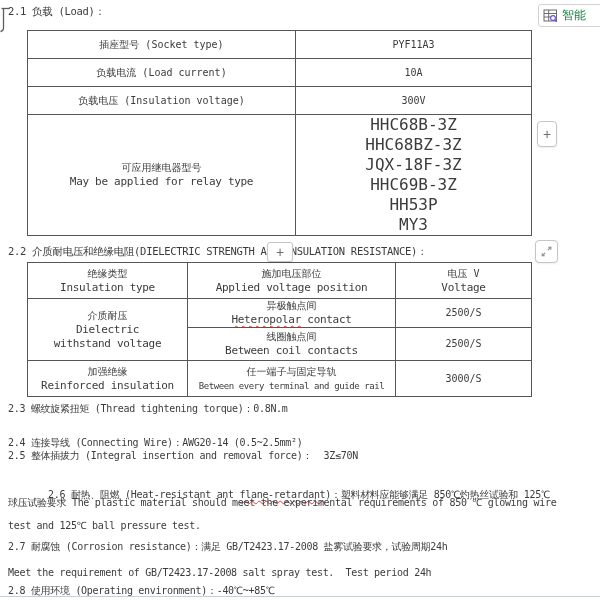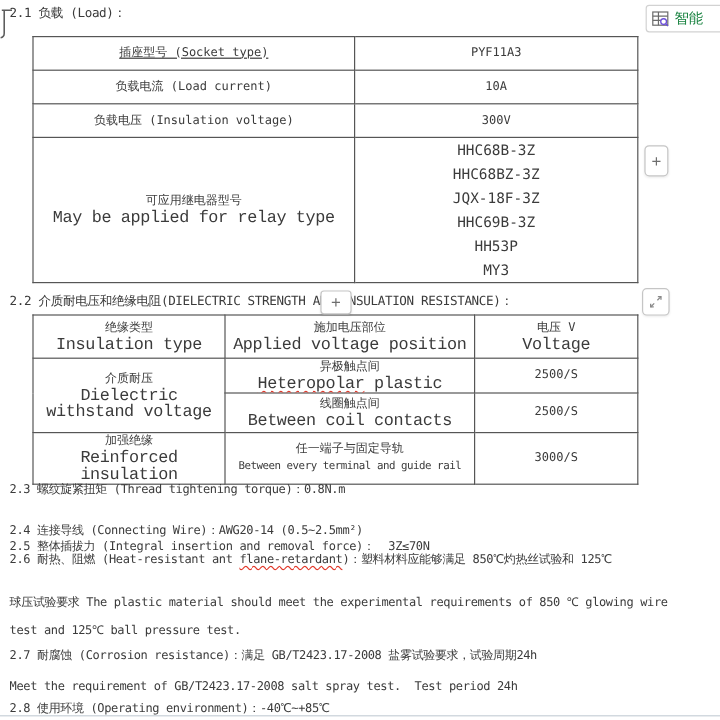--- a/index.html
+++ b/index.html
@@ -18,23 +18,23 @@
     text-decoration-line:underline; text-decoration-style:wavy;
     text-decoration-color:#e23a2c; text-decoration-thickness:1px;
     text-underline-offset:2px;
   }
   table{ position:absolute; border-collapse:collapse; table-layout:fixed; }
   td{
     border:1px solid #565656; text-align:center; vertical-align:middle;
     font-size:10px; line-height:14px; padding:0 2px; overflow:hidden;
   }
   .zh{ font-size:10px; display:block; }
-  .en{ font-size:14px; display:block; letter-spacing:-0.3px;font-family:Liberation Mono, monospace; }
+  .en{ font-size:11px; display:block; letter-spacing:-0.3px; }
   .en-tight{ font-size:9px; display:block; letter-spacing:-0.4px; }
-  .relay-model{ line-height:20px; font-size:12px; }
+  .relay-model{ line-height:20px; font-size:16px; }
   .float-btn{
     position:absolute; background:#fff; border:1px solid #c5c5c5;
     border-radius:3px; display:flex; align-items:center; justify-content:center;
     color:#777; box-shadow:0 1px 2px rgba(0,0,0,0.07); cursor:pointer; z-index:6;
     font-family:"Liberation Sans",sans-serif;
   }
   .plus-glyph{ font-size:14px; line-height:1; color:#6e6e6e; font-weight:400; }
   #smart-btn{
     position:absolute; left:538px; top:4px; width:80px; height:23px;
     background:#fff; border:1px solid #d2d2d2; border-radius:3px;
@@ -70,21 +70,21 @@
   <span class="lbl">智能</span>
 </div>
 
 <table style="left:27px; top:30px; width:504px;">
   <colgroup>
       <col style="width:268px">
       <col style="width:236px">
     </colgroup>
   <tbody>
       <tr>
-    <td style="height:28px;text-decoration:underline;">插座型号 (Socket type)</td>
+    <td style="height:28px;">插座型号 (Socket type)</td>
     <td>PYF11A3</td>
   </tr>
   <tr>
     <td style="height:28px;">负载电流 (Load current)</td>
     <td>10A</td>
   </tr>
   <tr>
     <td style="height:28px;">负载电压 (Insulation voltage)</td>
     <td>300V</td>
   </tr>
@@ -146,21 +146,21 @@
     </td>
   </tr>
   <tr>
     <td rowspan="2">
       <span class="zh">介质耐压</span>
       <span class="en">Dielectric</span>
       <span class="en">withstand voltage</span>
     </td>
     <td style="height:17px;">
       <span class="zh">异极触点间</span>
-      <span class="en"><span class="misspell">Heteropolar</span><span> plastic</span></span>
+      <span class="en"><span class="misspell">Heteropolar</span><span> contact</span></span>
     </td>
     <td>2500/S</td>
   </tr>
   <tr>
     <td style="height:33px;">
       <span class="zh">线圈触点间</span>
       <span class="en">Between coil contacts</span>
     </td>
     <td>2500/S</td>
   </tr>
@@ -174,20 +174,20 @@
       <span class="en-tight">Between every terminal and guide rail</span>
     </td>
     <td>3000/S</td>
   </tr>
 </tbody>
   </table>
 
 <div class="doc-line" style="top:402px;">2.3 螺纹旋紧扭矩 (Thread tightening torque)：0.8N.m</div>
 <div class="doc-line" style="top:436px;">2.4 连接导线 (Connecting Wire)：AWG20-14 (0.5~2.5mm²)</div>
 <div class="doc-line" style="top:449px;">2.5 整体插拔力 (Integral insertion and removal force)：  3Z≤70N</div>
-<div class="doc-line" style="top:460px;"><span>2.6 耐热、阻燃 (Heat-resistant ant </span><span class="misspell">flane-retardant</span><span>)：塑料材料应能够满足 850℃灼热丝试验和 125℃</span></div>
+<div class="doc-line" style="top:488px;margin-left:40px;"><span>2.6 耐热、阻燃 (Heat-resistant ant </span><span class="misspell">flane-retardant</span><span>)：塑料材料应能够满足 850℃灼热丝试验和 125℃</span></div>
 <div class="doc-line" style="top:496px;">球压试验要求 The plastic material should meet the experimental requirements of 850 ℃ glowing wire</div>
 <div class="doc-line" style="top:519px;">test and 125℃ ball pressure test.</div>
 <div class="doc-line" style="top:540px;">2.7 耐腐蚀 (Corrosion resistance)：满足 GB/T2423.17-2008 盐雾试验要求，试验周期24h</div>
 <div class="doc-line" style="top:566px;">Meet the requirement of GB/T2423.17-2008 salt spray test.  Test period 24h</div>
 <div class="doc-line" style="top:584px;">2.8 使用环境 (Operating environment)：-40℃~+85℃</div>
 
 <div id="bottom-divider"></div>
 
 </body></html>

